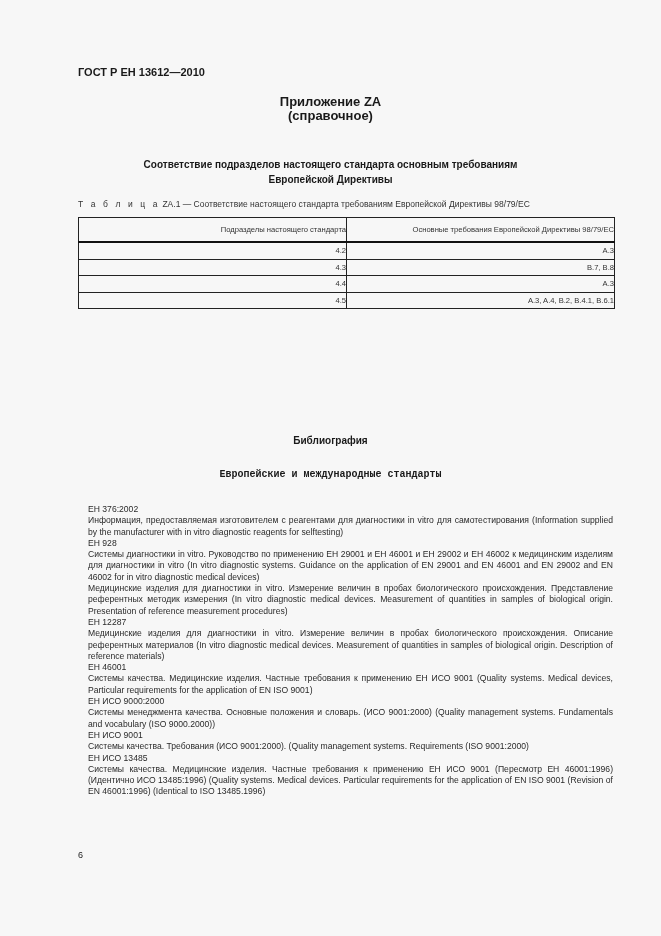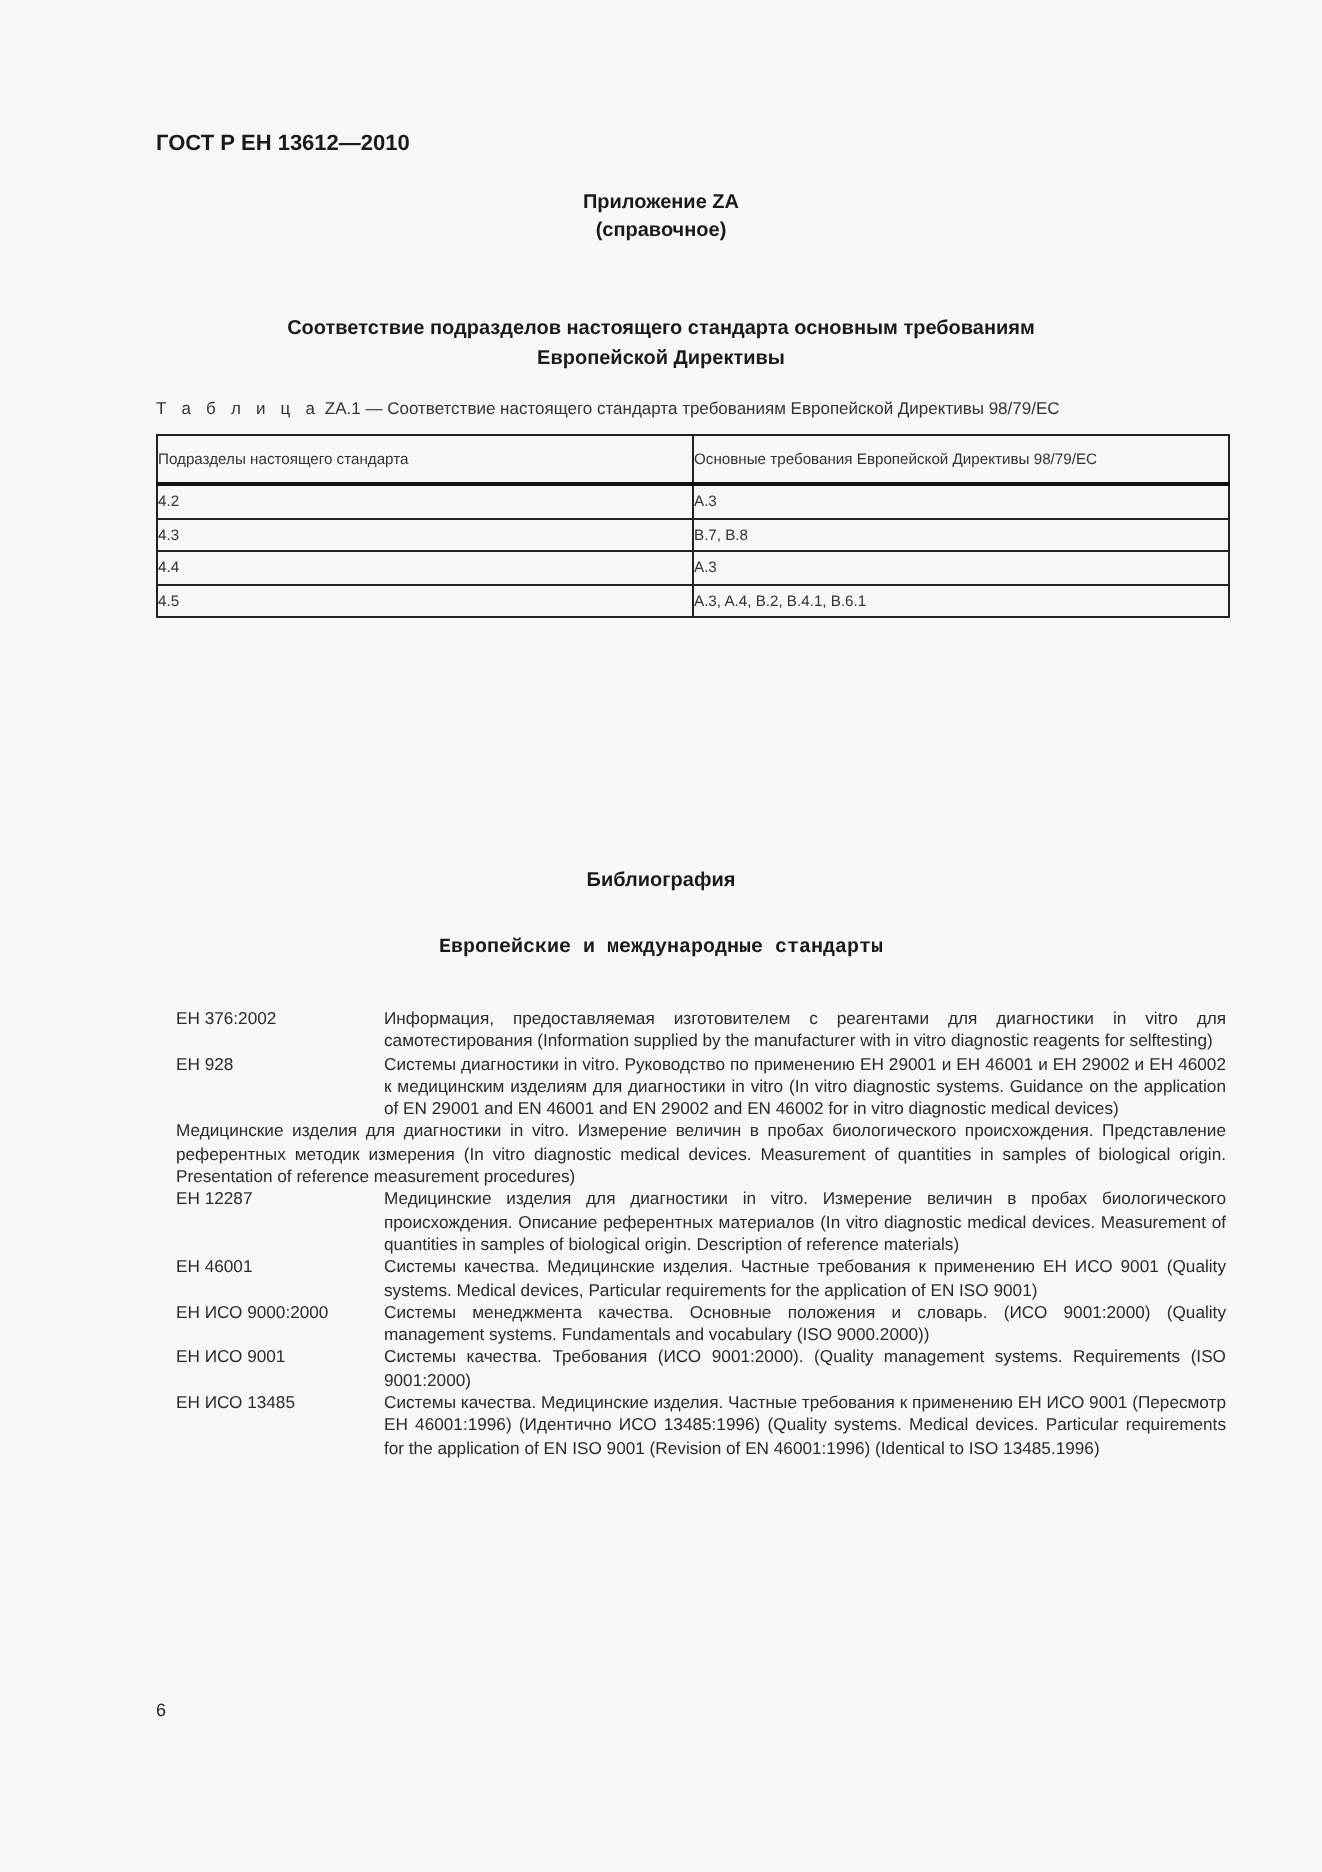--- a/index.html
+++ b/index.html
@@ -1,33 +1,33 @@
 <!DOCTYPE html>
 <html><head>
 <meta charset="utf-8">
 <style>
   html, body { margin:0; padding:0; }
   body { width:661px; height:936px; background:#f7f7f7; position:relative; overflow:hidden;
     font-family:"Liberation Sans", sans-serif; color:#1a1a1a; }
   .abs { position:absolute; }
   .doc-code { left:78px; top:66px; font-size:11px; font-weight:bold; }
-  .annex-title { left:0; width:661px; top:95px; text-align:center; font-size:10px; font-weight:bold; line-height:14px; }
+  .annex-title { left:0; width:661px; top:95px; text-align:center; font-size:13px; font-weight:bold; line-height:14px; }
   .section-title { left:0; width:661px; top:157px; text-align:center; font-size:10px; font-weight:bold; line-height:15px; }
   .table-caption { left:78px; top:199px; font-size:8.5px; color:#333; }
   .table-caption .spaced { letter-spacing:2.6px; }
   table.za { position:absolute; left:78px; top:217px; width:537px; border-collapse:collapse; font-size:7.6px; color:#333; }
-  table.za td, table.za th { border:1px solid #222; text-align:left; padding:0; font-weight:normal; }
+  table.za td, table.za th { border:1px solid #222; text-align:right; padding:0; font-weight:normal; }
   table.za th { height:23px; }
   table.za thead tr { border-bottom:2px solid #111; }
   table.za td { height:15.5px; }
   table.za .c1 { width:267px; }
   .bib-title { left:0; width:661px; top:415px; text-align:center; font-size:10px; font-weight:bold;margin-top:20px; }
   .bib-sub { left:0; width:661px; top:469px; text-align:center; font-size:10px; font-weight:bold;font-family:Liberation Mono, monospace; }
   .refs { left:88px; top:504px; width:525px; font-size:8.6px; line-height:11.3px; color:#2a2a2a; }
-  .ref { display:flex; }
+  .ref { display:flex;flex-direction:column; }
   .ref-code { width:104px; flex:none; }
   .ref-text { flex:1; text-align:justify; }
   .page-num { left:78px; top:850px; font-size:9px; }
 </style>
 </head>
 <body>
 
 <div class="abs doc-code">ГОСТ Р ЕН 13612—2010</div>
 
 <div class="abs annex-title">

